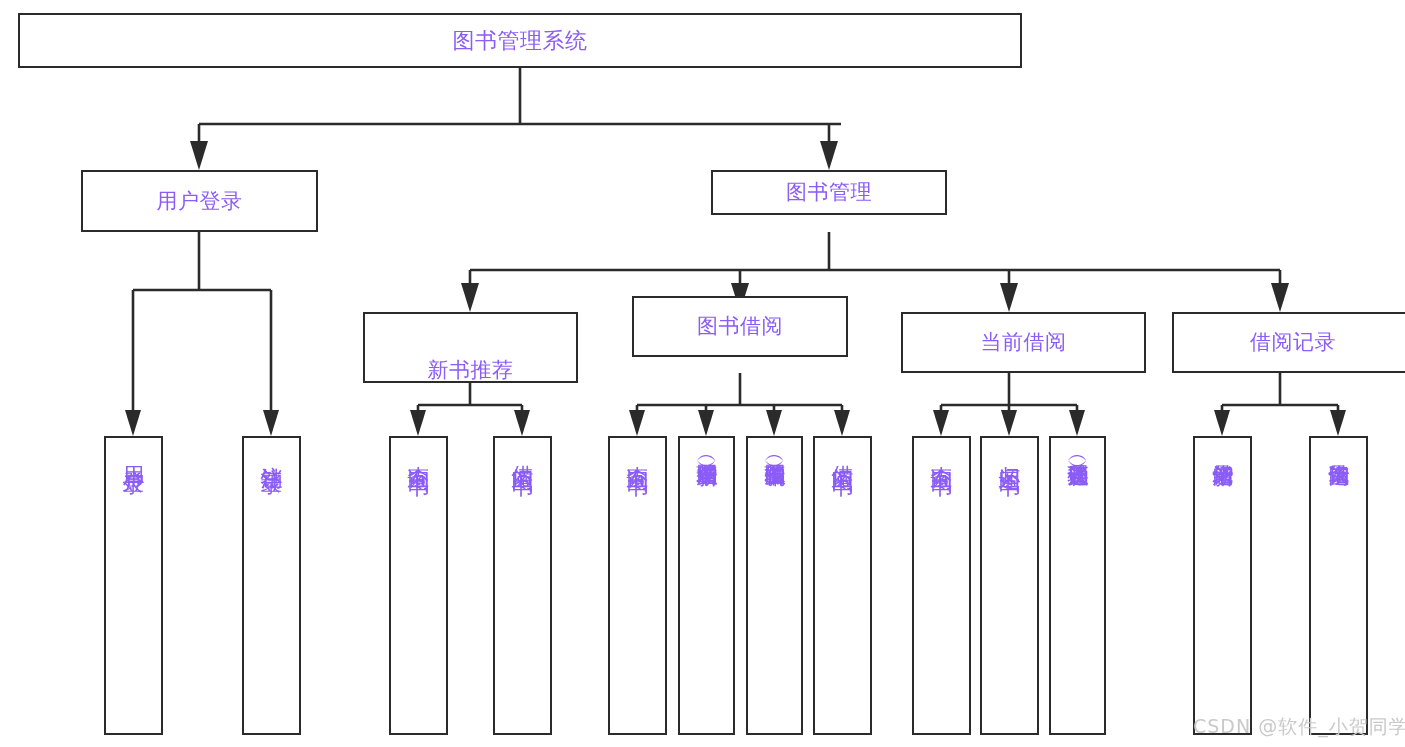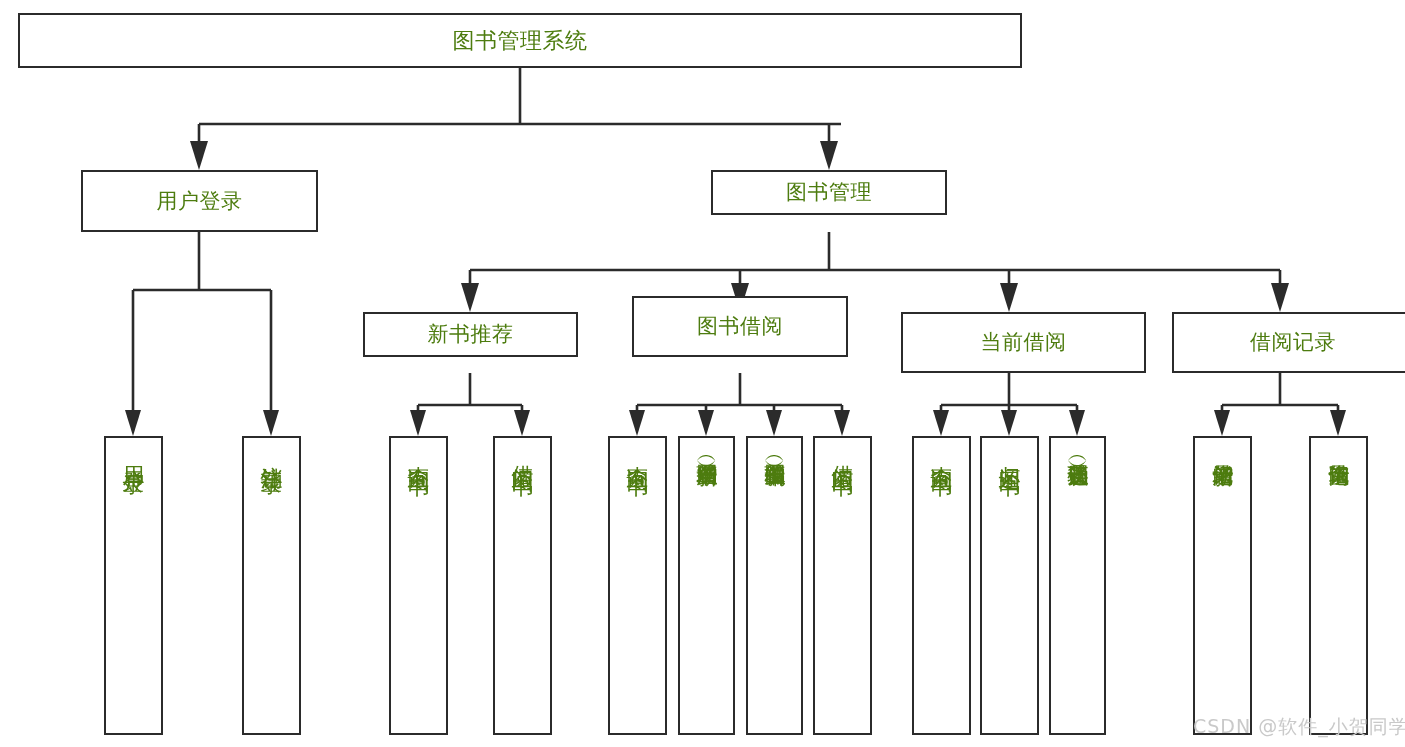--- a/index.html
+++ b/index.html
@@ -28,21 +28,21 @@
     position: absolute;
     box-sizing: border-box;
     background: #ffffff;
     border: 2.6px solid #2b2b2b;
     display: flex;
     align-items: center;
     justify-content: center;
     z-index: 3;
   }
   .node .label {
-    color: #4d7c0f;
+    color: #8b5cf6;
     line-height: 1.06;
     text-align: center;
     white-space: pre;
   }
   .node.horiz .label {
     font-size: 21px;
     letter-spacing: 0.5px;
   }
   .node.root .label {
     font-size: 22px;
@@ -153,21 +153,21 @@
     <span class="label">图书管理系统</span>
   </div>
 
   <div class="node horiz" style="left:81px; top:170px; width:237px; height:62px;">
     <span class="label">用户登录</span>
   </div>
   <div class="node horiz" style="left:711px; top:170px; width:236px; height:45px;">
     <span class="label">图书管理</span>
   </div>
 
-  <div class="node horiz" style="left:363px; top:312px; width:215px; height:45px;">
+  <div class="node horiz" style="left:363px; top:312px; width:215px; height:71px;align-items:flex-end;">
     <span class="label">新书推荐</span>
   </div>
   <div class="node horiz" style="left:632px; top:296px; width:216px; height:61px;">
     <span class="label">图书借阅</span>
   </div>
   <div class="node horiz" style="left:901px; top:312px; width:245px; height:61px;">
     <span class="label">当前借阅</span>
   </div>
   <div class="node horiz" style="left:1172px; top:312px; width:242px; height:61px;">
     <span class="label">借阅记录</span>

